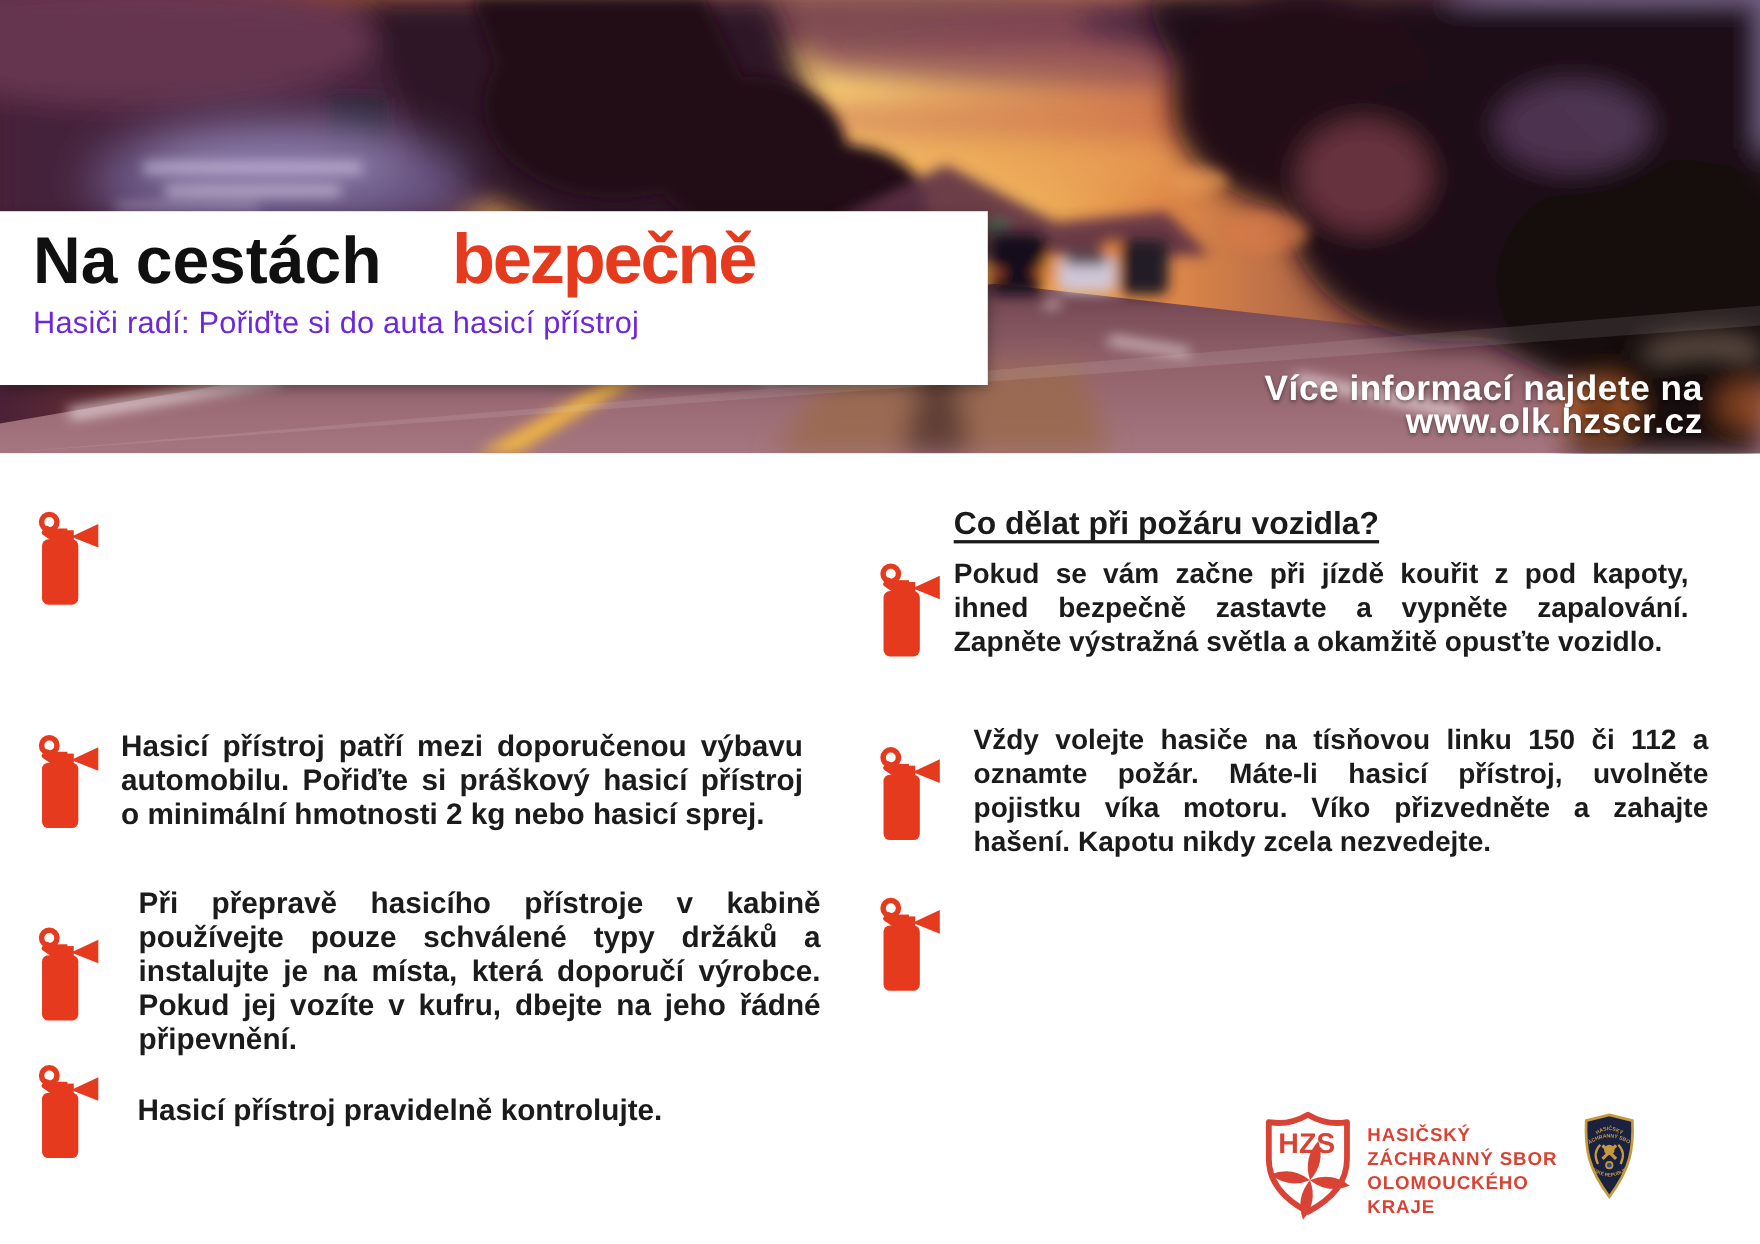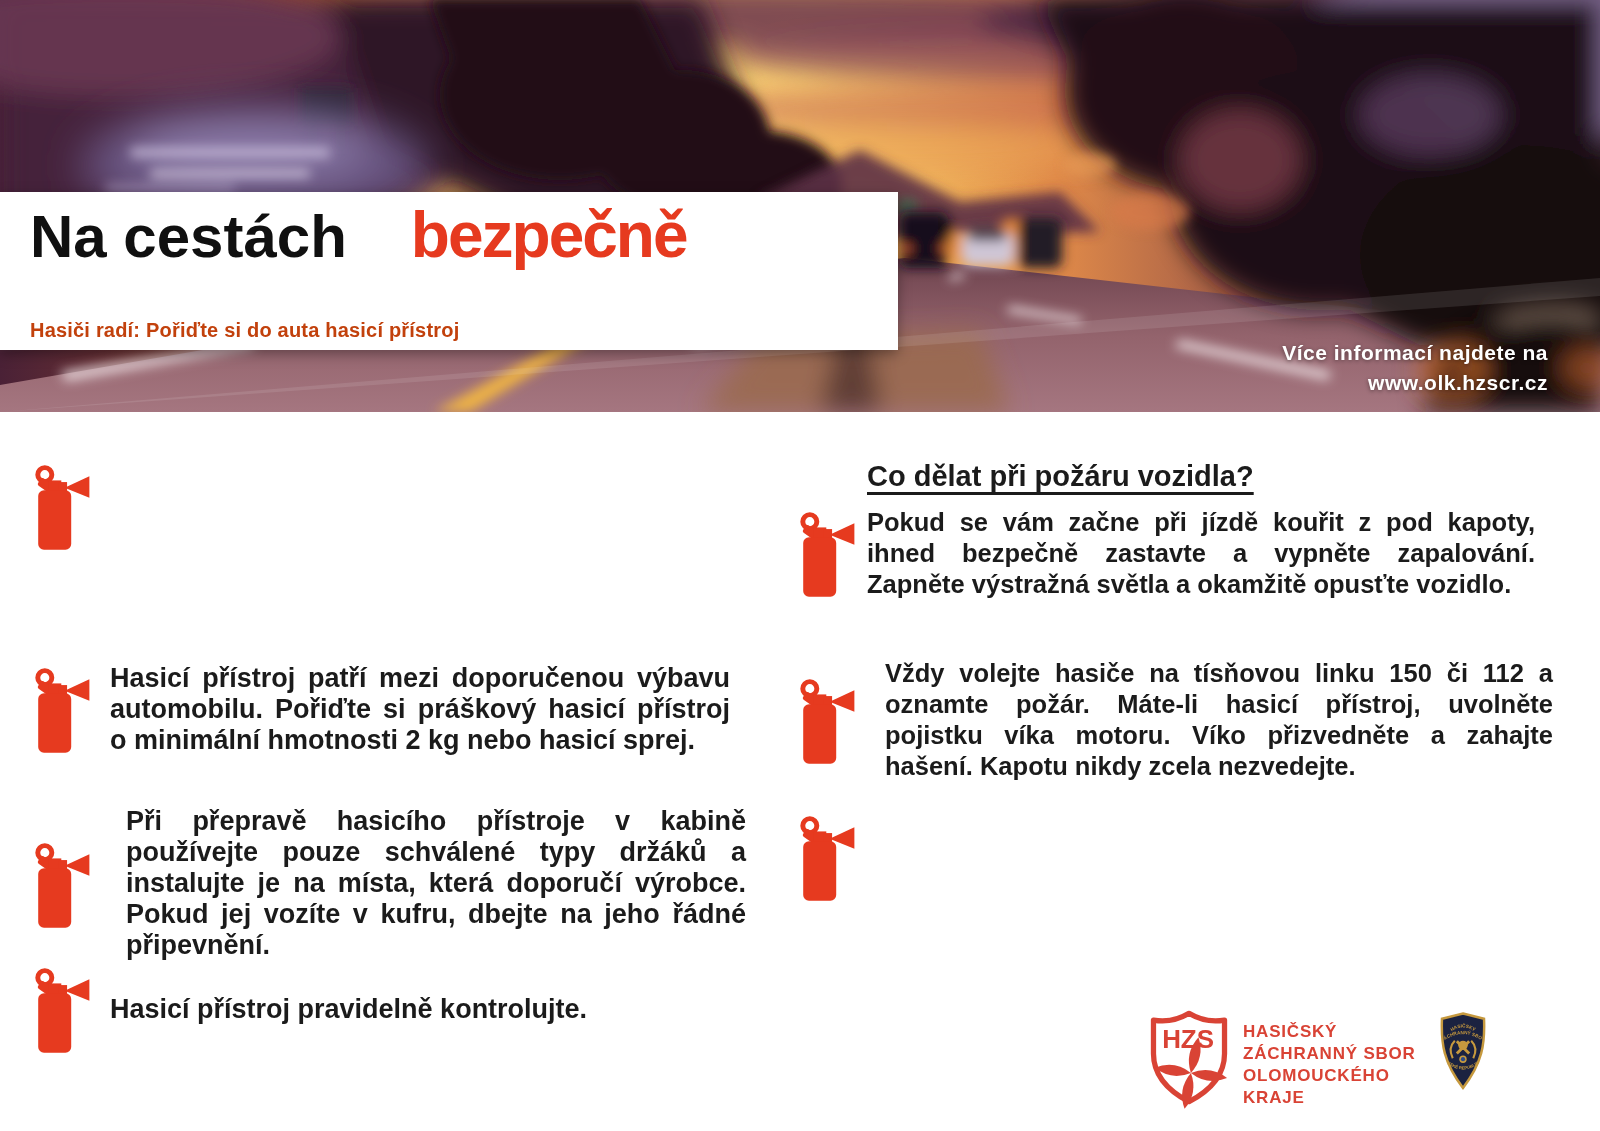--- a/index.html
+++ b/index.html
@@ -12,48 +12,48 @@
     --badge-gold:#c6993e;--body-text:#1b1b1b;
   }
   .poster{position:absolute;inset:0;background:#fff;}
 
   
   .hero{position:absolute;left:0;top:0;width:1600px;height:412px;overflow:hidden;}
   .hero-svg{position:absolute;left:0;top:0;width:100%;height:100%;display:block;}
 
   .more-info{
     position:absolute;right:52px;top:338px;text-align:right;color:#fff;
-    font-weight:bold;font-size:21px;line-height:30px;letter-spacing:.5px;
+    font-weight:bold;font-size:32px;line-height:30px;letter-spacing:.5px;
     text-shadow:0 1px 4px rgba(0,0,0,.45);
   }
 
   
   .banner{
     position:absolute;left:0;top:192px;width:898px;height:158px;background:#fff;
     box-shadow:0 4px 12px rgba(0,0,0,.35);
-    display:flex;flex-direction:column;justify-content:space-between;padding:6px 0 8px 30px;
+    display:flex;flex-direction:column;justify-content:flex-start;padding:6px 0 8px 30px;
   }
   .title-row{display:flex;align-items:baseline;gap:20px;white-space:nowrap;}
   .title-black{font-size:60px;font-weight:bold;color:#101010;letter-spacing:0px;}
   .title-red{font-size:64px;font-weight:bold;color:var(--accent-red);letter-spacing:-2px;margin-left:44px;}
-  .subtitle{font-size:20px;font-weight:bold;color:#c2410c;margin-top:6px;letter-spacing:.2px;}
+  .subtitle{font-size:28px;font-weight:normal;color:#6d28d9;margin-top:6px;letter-spacing:.2px;}
 
   
   .tip{position:absolute;display:flex;align-items:center;}
   .tip-icon{width:66px;height:102px;flex:0 0 66px;color:var(--accent-red);}
   .tip-text{
     color:var(--body-text);font-weight:bold;text-align:justify;
   }
   .col-left .tip-text{width:620px;font-size:27px;line-height:31px;margin-left:19px;}
   .col-right .tip-text{width:668px;font-size:25.5px;line-height:31px;margin-left:11px;}
 
   .tip-l1{left:25px;top:455px;}
   .tip-l2{left:25px;top:658px;}
   .tip-l3{left:25px;top:806px;gap:16px;}
-  .tip-l4{left:25px;top:958px;}
+  .tip-l4{left:25px;top:958px;gap:15px;}
   .right-heading{
     position:absolute;left:867px;top:460px;font-size:29px;font-weight:bold;color:var(--body-text);
     text-decoration:underline;text-decoration-thickness:3px;text-underline-offset:6px;
   }
   .tip-r1{left:790px;top:502px;justify-content:center;}
   .tip-r2{left:790px;top:658px;gap:18px;}
   .tip-r3{left:790px;top:806px;}
 
   
   .hzs-logo{position:absolute;left:1141px;top:1006px;width:96px;height:104px;color:var(--logo-red);}

